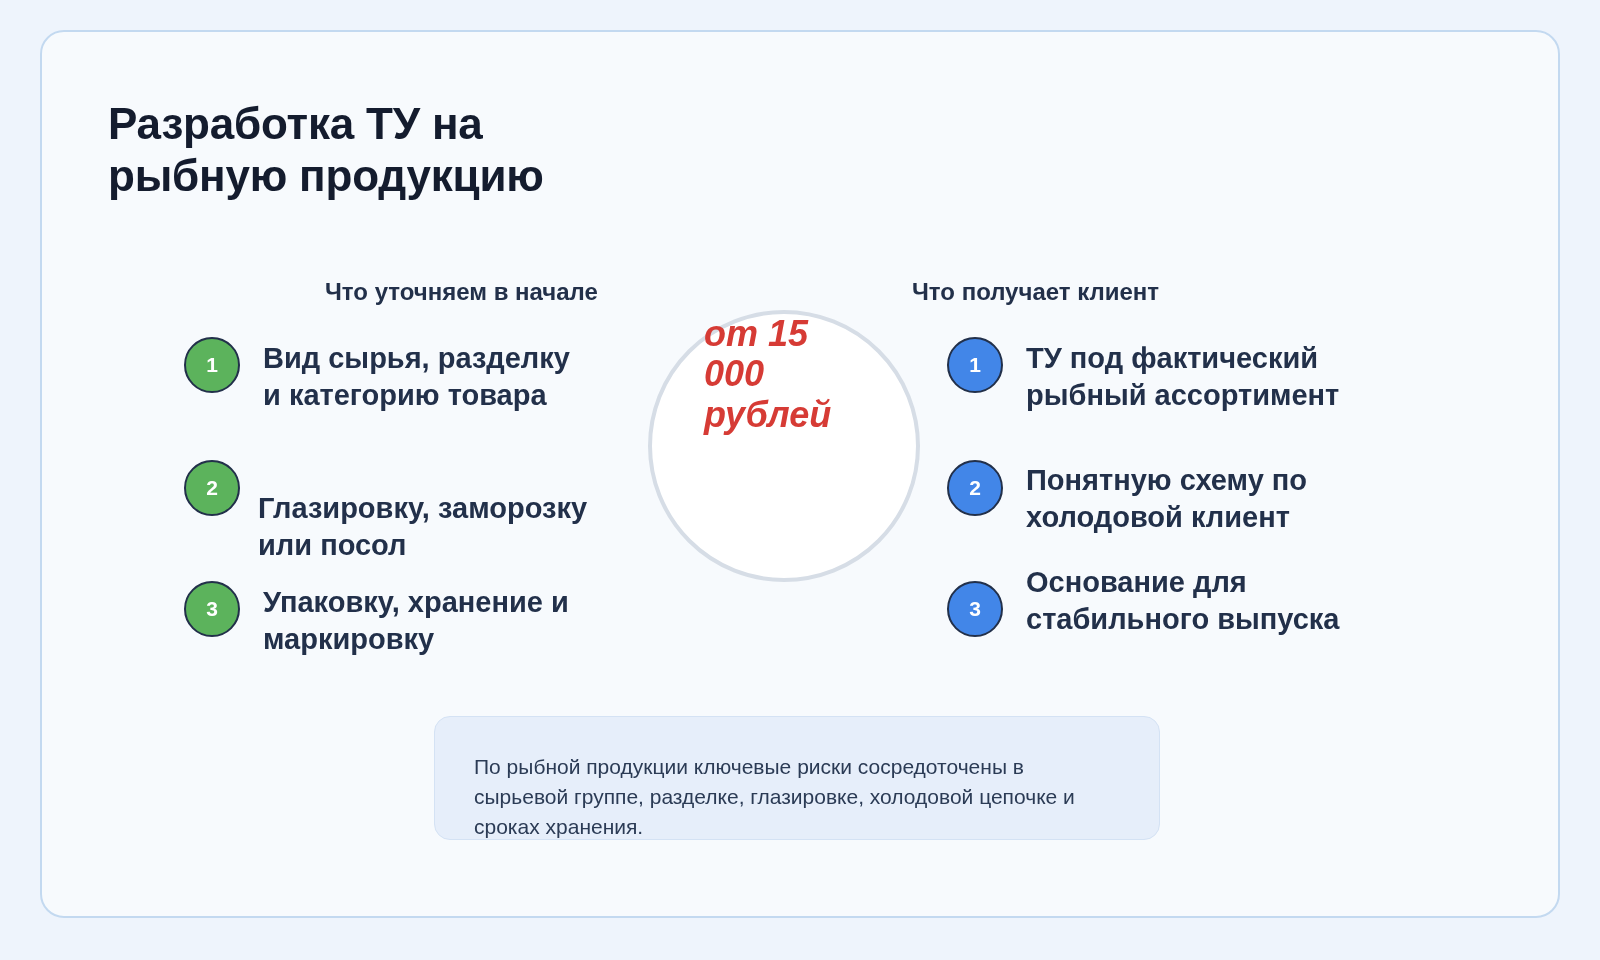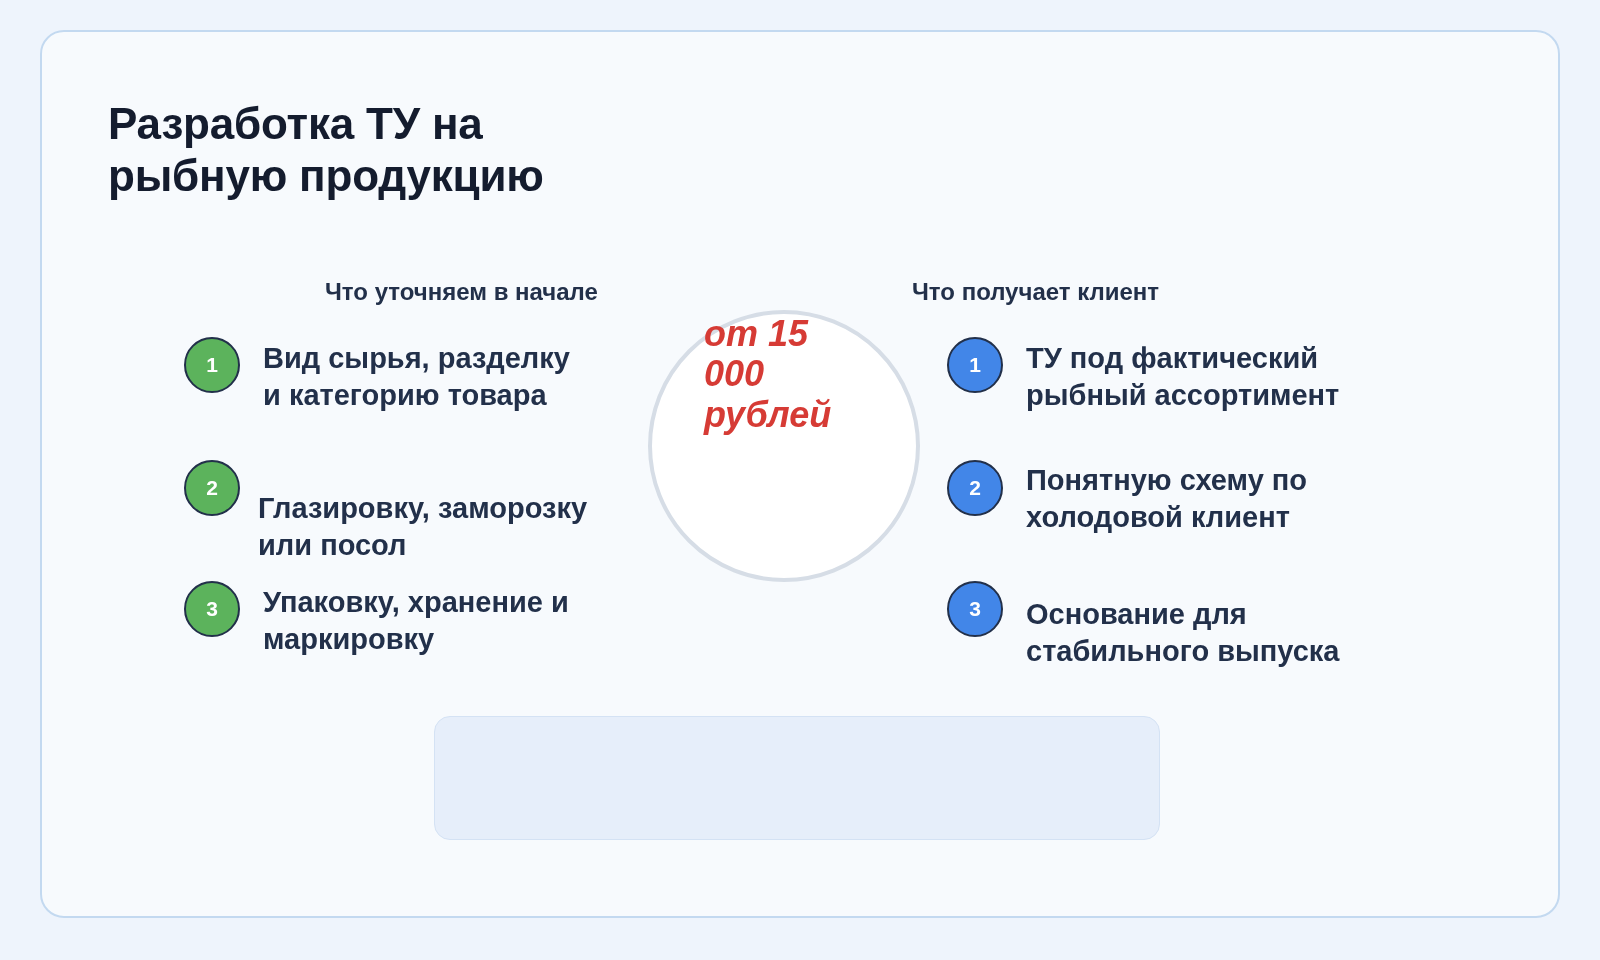--- a/index.html
+++ b/index.html
@@ -74,21 +74,21 @@
   .L2 .row-text { left:226px; top:462px; width:345px;margin-top:28px; }
   .L3 .bullet { left:152px; top:581px; }
   .L3 .row-text { left:231px; top:584px; width:330px; }
 
   
   .R1 .bullet { left:915px; top:337px; }
   .R1 .row-text { left:994px; top:340px; width:380px; }
   .R2 .bullet { left:915px; top:460px; }
   .R2 .row-text { left:994px; top:462px; width:330px; }
   .R3 .bullet { left:915px; top:581px; }
-  .R3 .row-text { left:994px; top:596px; width:360px; }
+  .R3 .row-text { left:994px; top:564px; width:360px; }
 
   
   .price-circle {
     position:absolute;
     left:648px; top:310px;
     width:272px; height:272px;
     border-radius:50%;
     background:#ffffff;
     border:4px solid #d6dde6;
     display:flex; align-items:flex-start; justify-content:center;font-style:italic;
@@ -158,13 +158,14 @@
   <div class="row R3">
     <div class="bullet blue">3</div>
     <div class="row-text">Основание для стабильного выпуска</div>
   </div>
 
   <div class="price-circle">
     <div class="price-text">от 15 000 рублей</div>
   </div>
 
   <div class="note"></div>
+  <div class="note-text">По рыбной продукции ключевые риски сосредоточены в сырьевой группе, разделке, глазировке, холодовой цепочке и сроках хранения.</div>
 </div>
 
 </body></html>

